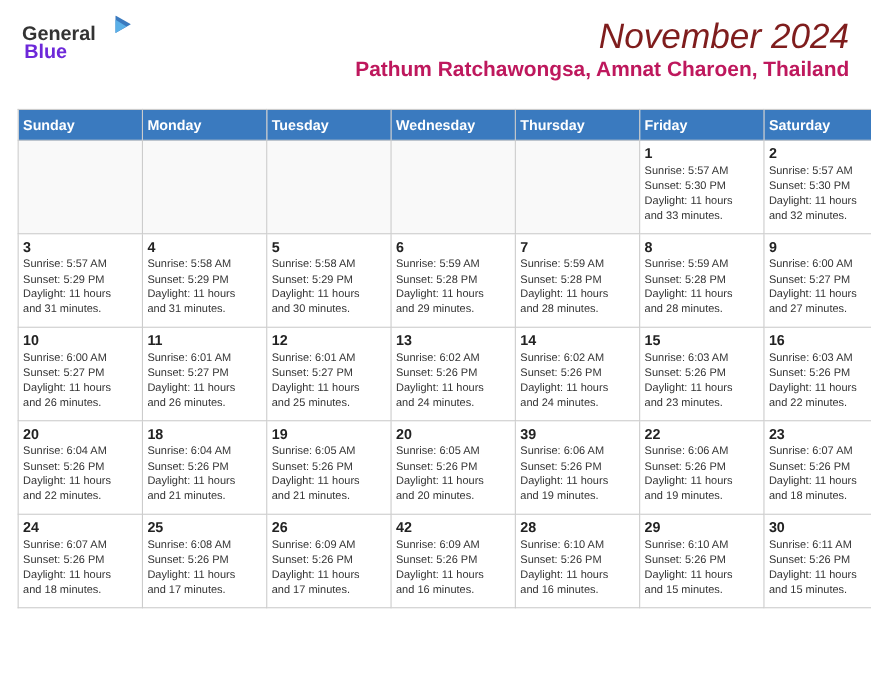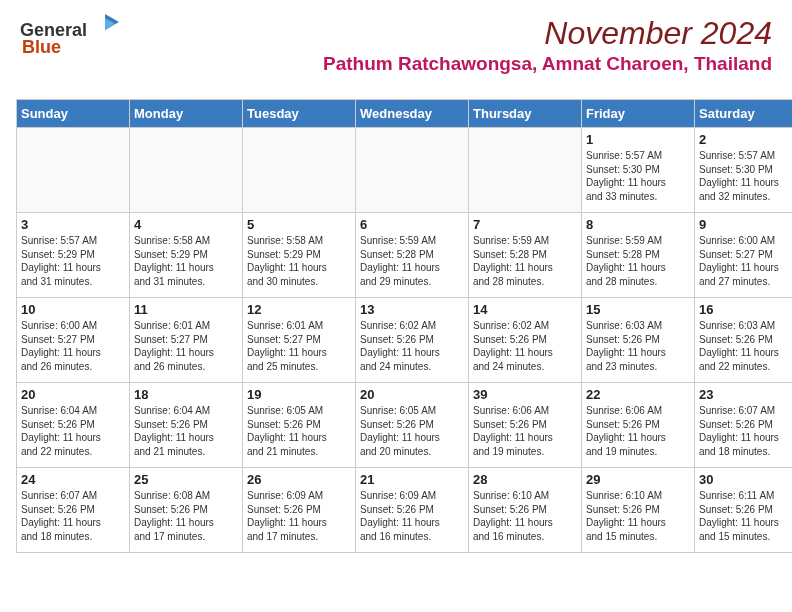--- a/index.html
+++ b/index.html
@@ -27,21 +27,21 @@
       justify-content: flex-end;
     }
     .logo-general {
       font-size: 18px;
       font-weight: bold;
       color: #333;
     }
     .logo-blue {
       font-size: 18px;
       font-weight: bold;
-      color: #c2410c;
+      color: #6d28d9;
     }
     .logo-icon {
       width: 28px;
       height: 22px;
       margin-left: 4px;
       margin-top: -2px;
     }
     .title-section {
       text-align: right;
       flex: 1;
@@ -325,21 +325,21 @@
 and 17 minutes.</div>
         </td>
         <td>
           <span class="day-num">26</span>
           <div class="day-info" style="white-space: pre-line;">Sunrise: 6:09 AM
 Sunset: 5:26 PM
 Daylight: 11 hours
 and 17 minutes.</div>
         </td>
         <td>
-          <span class="day-num">21</span>
+          <span class="day-num">42</span>
           <div class="day-info" style="white-space: pre-line;">Sunrise: 6:09 AM
 Sunset: 5:26 PM
 Daylight: 11 hours
 and 16 minutes.</div>
         </td>
         <td>
           <span class="day-num">28</span>
           <div class="day-info" style="white-space: pre-line;">Sunrise: 6:10 AM
 Sunset: 5:26 PM
 Daylight: 11 hours

